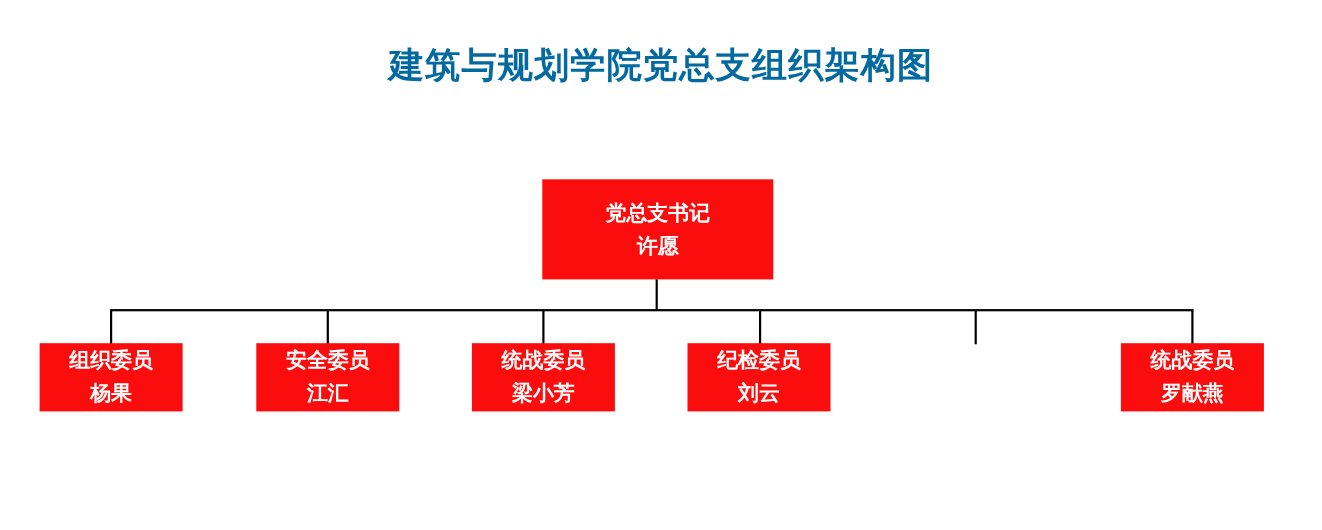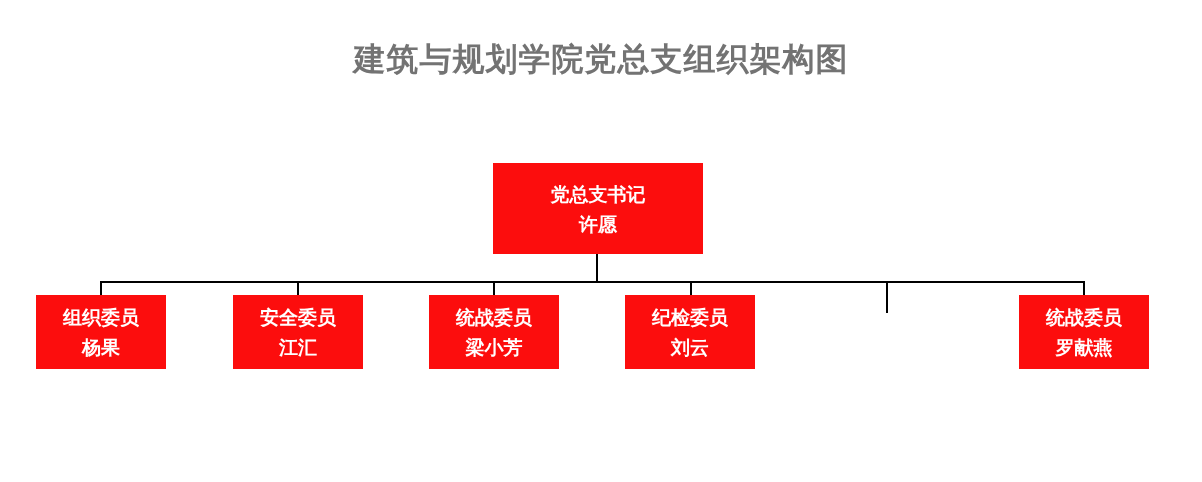--- a/index.html
+++ b/index.html
@@ -18,21 +18,21 @@
   .chart-title {
     position: absolute;
     left: 0;
     top: 40px;
     width: 1202px;
     text-align: center;
     font-family: "DejaVu Serif", "Liberation Serif", serif;
     font-weight: bold;
     font-size: 32px;
     line-height: 38px;
-    color: #737373;
+    color: #0369a1;
     letter-spacing: 1px;
   }
   .node {
     position: absolute;
     background: #fc0d0d;
     color: #ffffff;
     display: flex;
     flex-direction: column;
     align-items: center;
     justify-content: center;
@@ -41,23 +41,23 @@
     line-height: 30px;
     text-align: right;
   }
   .node-root {
     left: 493px;
     top: 163px;
     width: 210px;
     height: 91px;
   }
   .node-member {
-    top: 295px;
+    top: 312px;
     width: 130px;
-    height: 74px;
+    height: 62px;
   }
   .line {
     position: absolute;
     background: #000000;
   }
   .line-stub {
     left: 596px;
     top: 254px;
     width: 2px;
     height: 28px;

